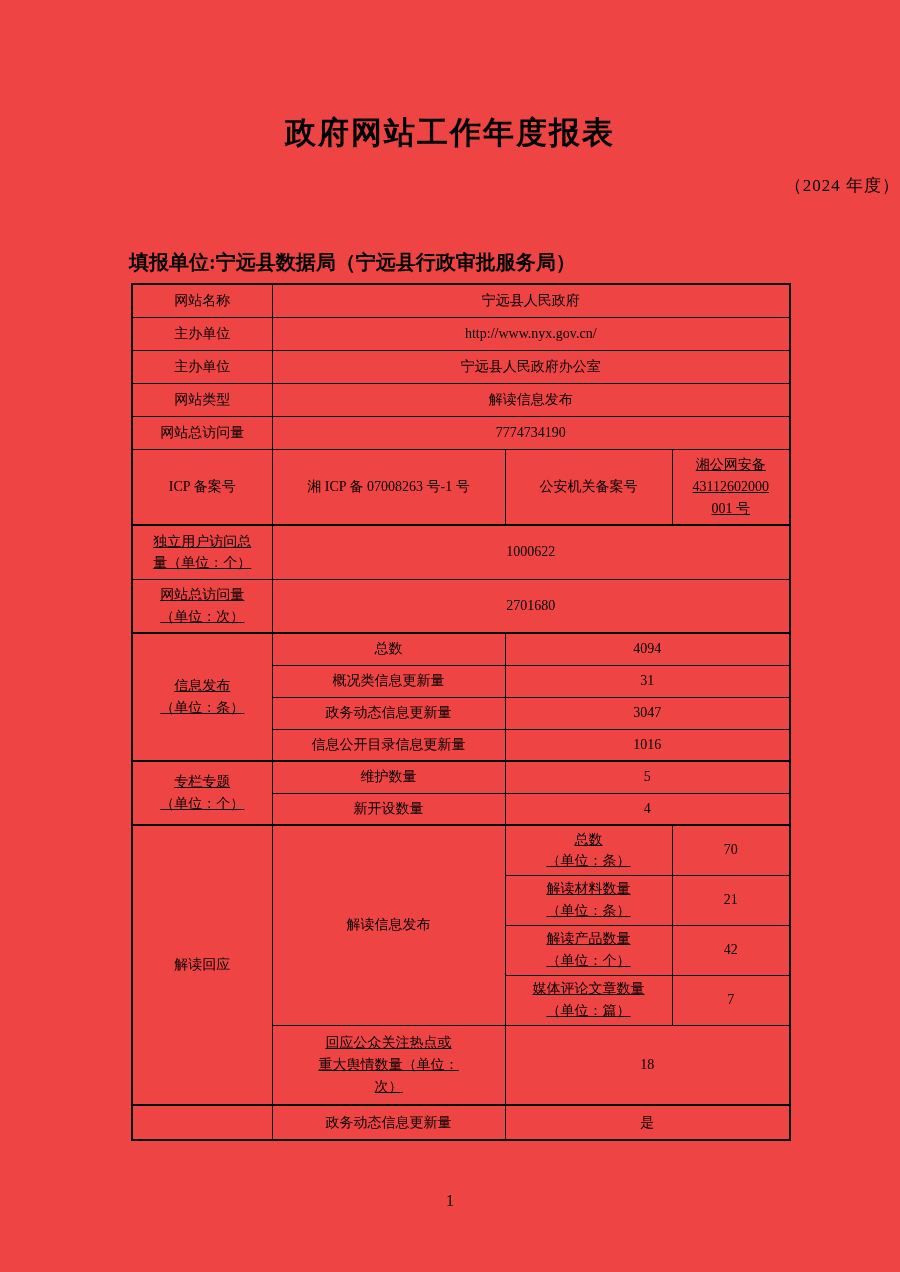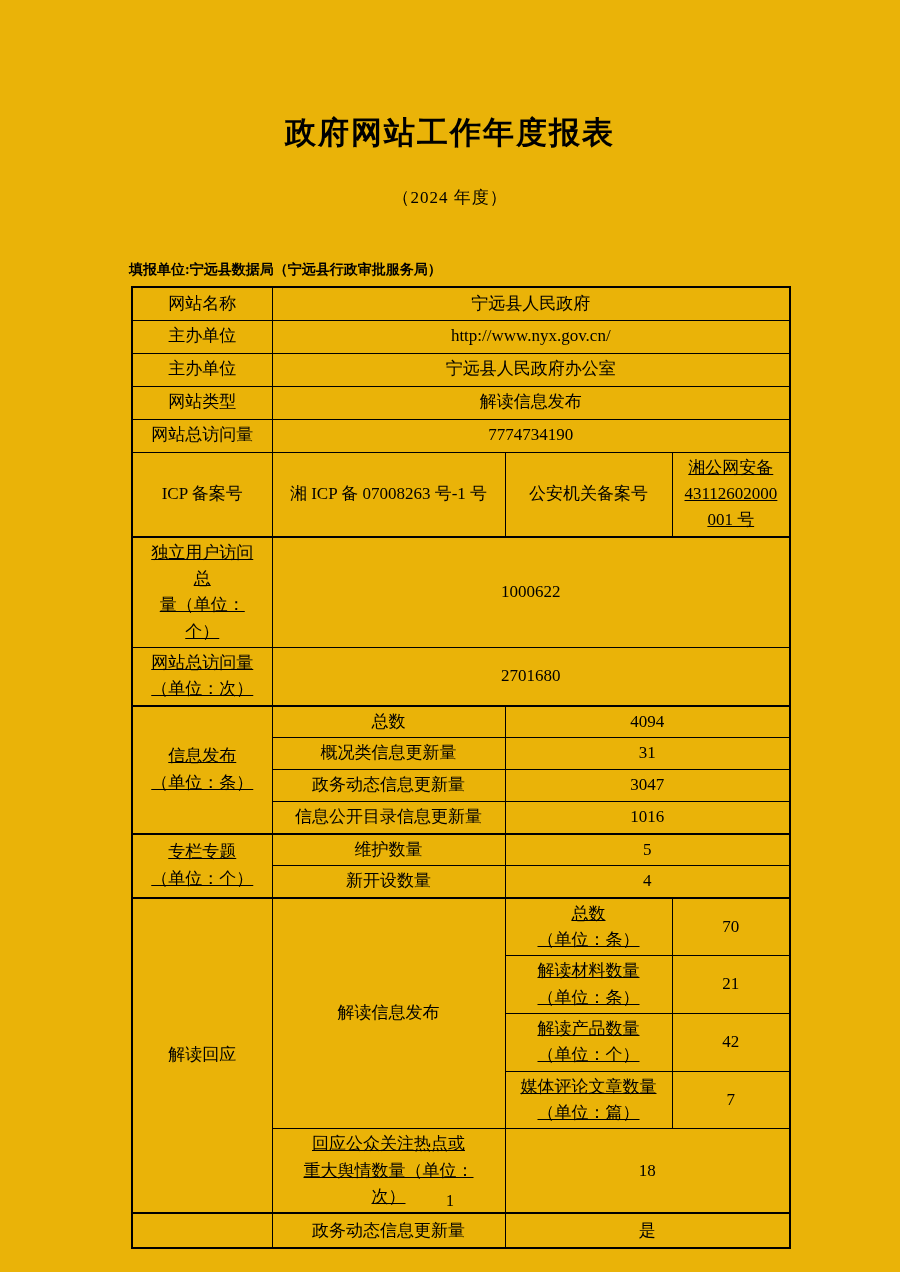--- a/index.html
+++ b/index.html
@@ -5,58 +5,58 @@
   * { box-sizing: border-box; }
   html, body { margin: 0; padding: 0; background: #ffffff; }
   body {
     width: 900px; height: 1272px;
     font-family: "Liberation Serif", "DejaVu Serif", serif;
     color: #000000;
   }
   .doc {
     position: relative;
     width: 900px; height: 1272px;
-    background: #eab308;
+    background: #ef4444;
     overflow: hidden;
   }
   .title {
     padding-top: 112px;
     text-align: center;
     font-family: "Liberation Sans", "DejaVu Sans", sans-serif;
     font-weight: 700;
     font-size: 31px;
     letter-spacing: 2px;
   }
   .subtitle {
-    margin-top: 32px;
-    text-align: center;
+    margin-top: 20px;
+    text-align: right;
     font-size: 17px;
     letter-spacing: 1px;
   }
   .filing {
     margin: 52px 0 7px 129px;
     font-weight: 700;
-    font-size: 14px;
+    font-size: 20px;
   }
   table.report {
     border-collapse: collapse;
     table-layout: fixed;
     margin-left: 131px;
     width: 658px;
     border: 2px solid #000;
   }
   col.c1 { width: 140px; }
   col.c2 { width: 233px; }
   col.c3 { width: 167px; }
   col.c4 { width: 118px; }
   td {
     border: 1px solid #000;
     text-align: center;
     vertical-align: middle;
-    font-size: 17px;
+    font-size: 14px;
     line-height: 1.55;
     padding: 2px 12px;
     overflow: hidden;
   }
   .pre { white-space: pre-line; text-decoration: underline; }
   tr.sec > td { border-top: 2px solid #000; }
   tr.h33 { height: 33px; }
   tr.h76 { height: 76px; }
   tr.h54 { height: 54px; }
   tr.h32 { height: 32px; }

